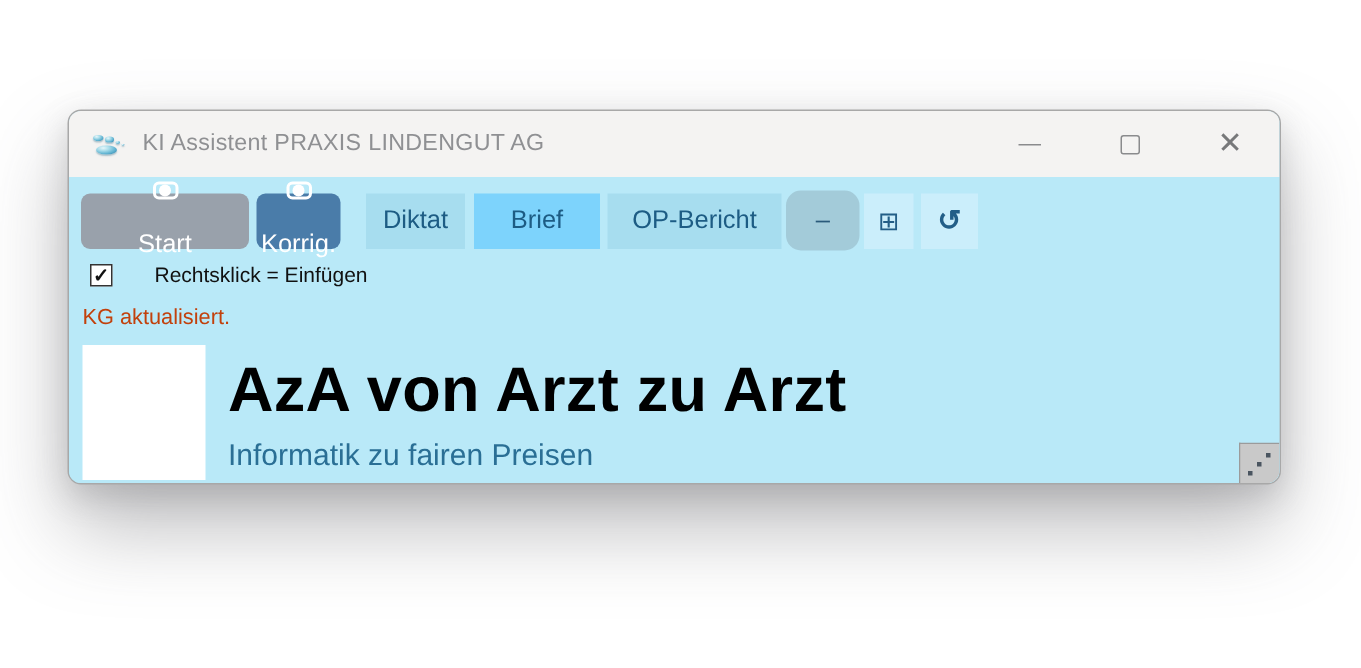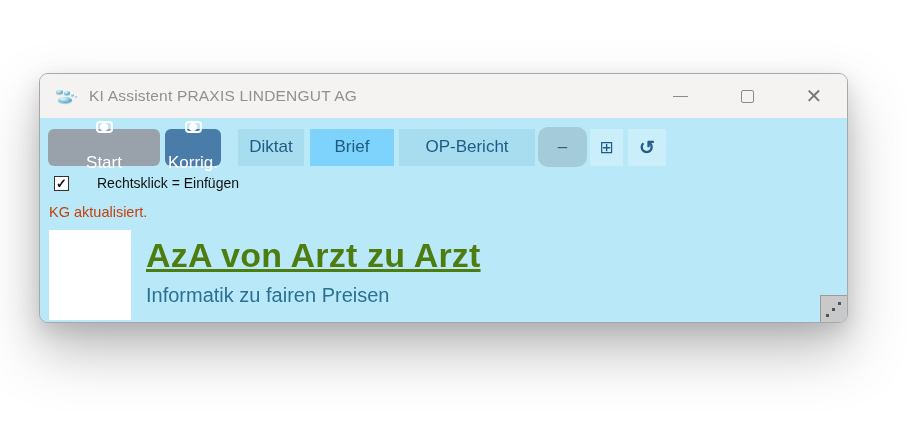--- a/index.html
+++ b/index.html
@@ -1,21 +1,21 @@
 <!DOCTYPE html>
 <html><head>
 <meta charset="utf-8">
 <style>
   * { margin:0; padding:0; box-sizing:border-box; }
   html,body { width:907px; height:445px; background:#ffffff; overflow:hidden;
               font-family:"Liberation Sans", sans-serif; }
   .stage { position:relative; width:907px; height:445px; background:#ffffff; }
 
   .window {
-    position:absolute; left:39px; top:73px; width:809px; height:250px;
+    position:absolute; left:45px; top:73px; width:809px; height:250px;
     border:1px solid #a8a8a8; border-radius:9px; background:#b9e9f8;
     box-shadow:0 28px 55px rgba(90,90,95,.40), 0 8px 20px rgba(120,120,125,.25);
     overflow:hidden;
   }
 
   
   .titlebar {
     position:absolute; left:0; top:0; right:0; height:44px;
     background:#f4f3f2; display:flex; align-items:center; padding-left:13px;
   }
@@ -46,40 +46,40 @@
          font-family:"Liberation Sans", sans-serif; font-size:17px; height:37px; cursor:pointer; }
   .btn-rec { color:#ffffff; border-radius:6px; gap:20px;flex-direction:column; }
   .btn-start  { background:#99a1ab; width:112px; margin-right:5px; }
   .btn-korrig { background:#4a7ca9; width:56px;  margin-right:17px; }
   .rec-icon { width:17px; height:17px; border:2px solid #ffffff; border-radius:4px;
               display:flex; align-items:center; justify-content:center; }
   .rec-icon::after { content:""; width:8px; height:8px; border-radius:50%; background:#ffffff; }
   .btn-flat { color:#1d5c84; border-radius:0; }
   .btn-diktat { background:#a7ddef; width:66px;  margin-right:6px; }
   .btn-brief  { background:#7dd3fc; width:84px;  margin-right:5px; }
-  .btn-op     { background:#a7ddef; width:136px; margin-right:3px; }
+  .btn-op     { background:#a7ddef; width:116px; margin-right:3px; }
   .btn-minus  { background:#a3cbd9; width:49px; height:40px; border-radius:10px;
                 color:#2a5a7a; font-size:17px; margin-right:3px; }
   .btn-glyph  { background:#cbeefb; color:#225e87; font-size:17px; }
   .btn-grid   { width:33px; margin-right:5px; }
   .btn-refresh{ width:38px; font-size:19px; font-weight:bold; }
 
   .check-row { display:flex; align-items:center; gap:8px; margin:9px 0 0 14px; }
   .checkbox { width:15px; height:15px; background:#ffffff; border:1.5px solid #333333;
               display:flex; align-items:center; justify-content:center;
               font-size:13px; font-weight:bold; color:#111111; line-height:13px; cursor:pointer; }
   .check-label { font-size:14px; color:#111111;margin-left:20px; }
 
   .status-text { margin:13px 0 0 9px; font-size:14.5px; color:#c2410c; }
 
   .brand-row { display:flex; align-items:flex-start; margin:10px 0 0 9px; }
   .logo-box { width:82px; height:90px; background:#ffffff; flex:0 0 auto; }
   .logo-droplets { width:100%; height:100%; }
   .brand-text { margin-left:15px; padding-top:6px; }
-  .brand-headline { font-size:34px; font-weight:bold; color:#4d7c0f; letter-spacing:.2px;text-decoration:underline; }
+  .brand-headline { font-size:42px; font-weight:bold; color:#000000; letter-spacing:.2px; }
   .brand-tagline  { font-size:20px; color:#2a6f95; margin-top:9px; }
 
   .resize-grip { position:absolute; right:0; bottom:0; width:27px; height:27px;
                  background:#c9c9c9; border-left:1px solid #9b9b9b; border-top:1px solid #9b9b9b;
                  border-bottom-right-radius:8px; cursor:nwse-resize; }
   .grip-dot { position:absolute; width:3px; height:3px; background:#4a5560; }
   .grip-dot.g1 { right:6px;  top:6px;  }
   .grip-dot.g2 { right:12px; top:12px; }
   .grip-dot.g3 { right:18px; top:18px; }
 </style>

